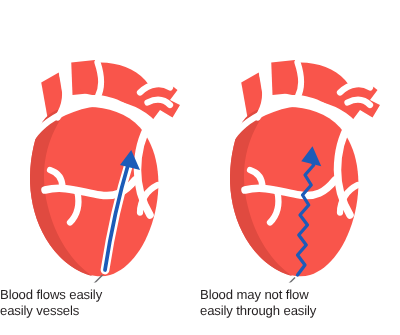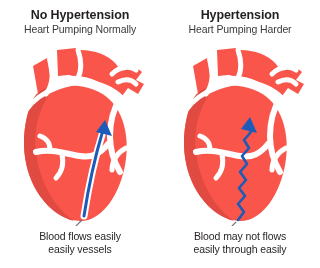--- a/index.html
+++ b/index.html
@@ -61,41 +61,36 @@
   .heart-svg {
     display: block;
     width: 160px;
     height: 182px;
   }
   .caption {
     position: absolute;
     bottom: 12px;
     left: 0;
     width: 160px;
-    text-align: center;
     font-size: 10.5px;
     line-height: 13px;
     letter-spacing: -0.1px;
     color: #231f20;
   }
   .caption-line {
     display: block;
   }
 </style>
 </head>
 <body>
 
 <div class="figure">
 
   <div class="panel">
 
-    <div class="titles">
-      <div class="panel-title">No Hypertension</div>
-      <div class="panel-subtitle">Heart Pumping Normally</div>
-    </div>
 
     <div class="heart-wrap">
       <svg class="heart-svg" viewBox="0 0 160 182" xmlns="http://www.w3.org/2000/svg">
 
         <path d="M33 22 L47 14 L52 44 L38 50 Z" fill="#f9554b"></path>
 
         <path d="M57 6 L76 4 L78 30 L58 32 Z" fill="#f9554b"></path>
 
         <path d="M60 10 C78 2 104 6 116 20 C126 32 126 44 120 52
                  C108 42 92 32 76 32 C64 32 58 24 60 10 Z" fill="#f9554b"></path>
@@ -140,24 +135,20 @@
     </div>
 
     <div class="caption">
       <span class="caption-line">Blood flows easily</span>
       <span class="caption-line">easily vessels</span>
     </div>
   </div>
 
   <div class="panel">
 
-    <div class="titles">
-      <div class="panel-title">Hypertension</div>
-      <div class="panel-subtitle">Heart Pumping Harder</div>
-    </div>
 
     <div class="heart-wrap">
       <svg class="heart-svg" viewBox="0 0 160 182" xmlns="http://www.w3.org/2000/svg">
 
         <path d="M33 22 L47 14 L52 44 L38 50 Z" fill="#f9554b"></path>
 
         <path d="M57 6 L76 4 L78 30 L58 32 Z" fill="#f9554b"></path>
 
         <path d="M60 10 C78 2 104 6 116 20 C126 32 126 44 120 52
                  C108 42 92 32 76 32 C64 32 58 24 60 10 Z" fill="#f9554b"></path>
@@ -193,18 +184,18 @@
 
         <path d="M78 176 L84 168 L78 160 L85 152 L79 144 L86 136
                  L80 128 L87 120 L82 112 L89 104 L84 96 L91 88 L88 82" fill="none" stroke="#1c5bb8" stroke-width="2.6" stroke-linecap="round" stroke-linejoin="round"></path>
         <path d="M90 73 L97 89 L81 85 Z" fill="#1c5bb8"></path>
 
         <path d="M76 178 L56 198" stroke="#6d6e71" stroke-width="1.1" fill="none"></path>
       </svg>
     </div>
 
     <div class="caption">
-      <span class="caption-line">Blood may not flows</span>
+      <span class="caption-line">Blood may not flow</span>
       <span class="caption-line">easily through easily</span>
     </div>
   </div>
 
 </div>
 
 </body></html>

